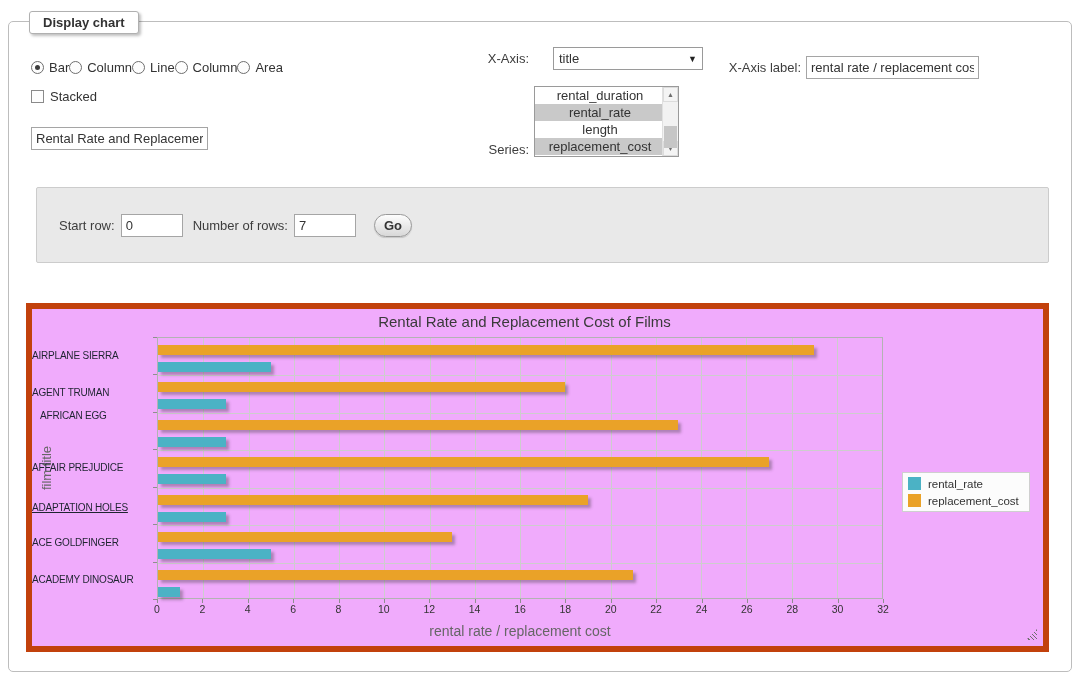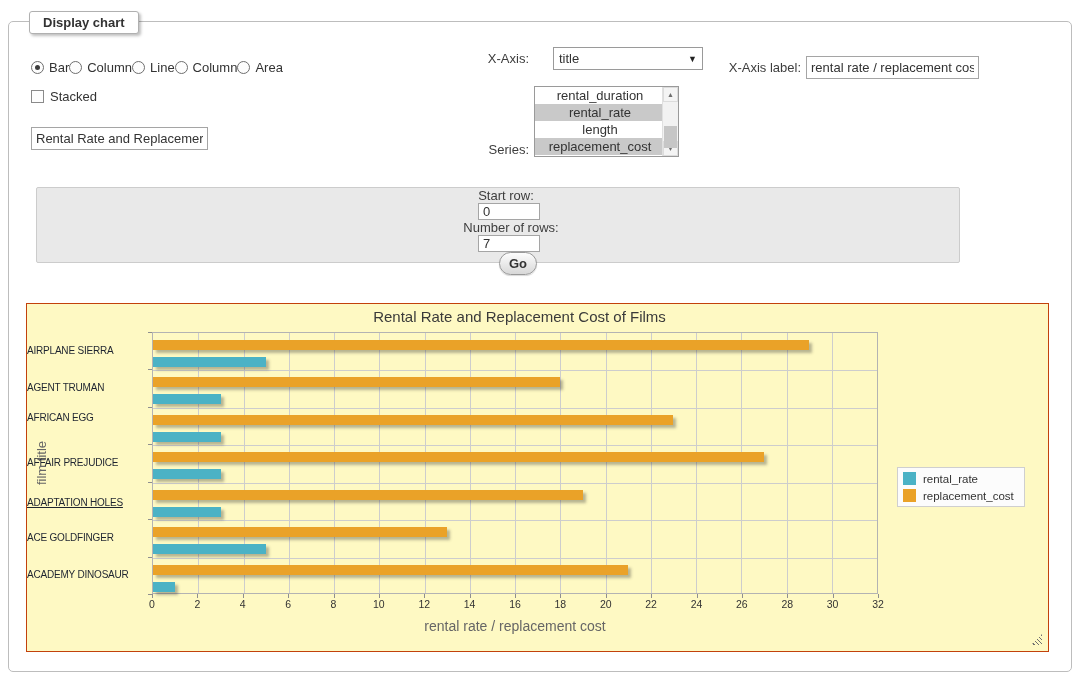--- a/index.html
+++ b/index.html
@@ -55,35 +55,35 @@
     background:#c6c6c6; }
 
   
   .row-xlabel { left:704px; top:34px; align-items:center; }
   .row-ylabel { left:704px; top:71px; align-items:center; }
   .axis-label-name { width:88px; text-align:right; font-size:13px; color:#3d3d3d; }
   .axis-input { width:173px; height:23px; border:1px solid #a5a5a5; font-size:13px;
     padding:0 4px; color:#333; font-family:"Liberation Sans",sans-serif; }
 
   
-  .rows-box { position:absolute; left:27px; top:165px; width:924px; height:76px;
+  .rows-box { position:absolute; left:27px; top:165px; width:1013px; height:76px;
     background:#e9e9e9; border:1px solid #cccccc; border-radius:2px;
-    display:flex; align-items:center; padding-left:22px; font-size:13px; color:#3d3d3d;flex-direction:column; }
+    display:flex; align-items:center; padding-left:22px; font-size:13px; color:#3d3d3d; }
   .rows-box input { width:62px; height:23px; border:1px solid #a5a5a5; font-size:13px;
     padding:0 4px; color:#333; font-family:"Liberation Sans",sans-serif; }
   .rows-box .lbl1 { margin-right:6px; }
   .rows-box .lbl2 { margin-left:10px; margin-right:6px; }
   .go-button { margin-left:18px; width:38px; height:23px; border:1px solid #999;
     border-radius:12px; background:linear-gradient(#fdfdfd,#d8d8d8);
     font-size:13px; font-weight:bold; color:#333; text-align:center; line-height:21px;
     box-shadow:0 1px 1px rgba(0,0,0,0.15); font-family:"Liberation Sans",sans-serif; }
 
   
   .chart-container { position:absolute; left:17px; top:281px; width:1023px; height:349px;
-    background:#fef9c3; border:1px solid #c2410c; }
+    background:#f0abfc; border:6px solid #c2410c; }
   .chart-title { position:absolute; left:0; top:4px; width:985px; text-align:center;
     font-size:15px; color:#3a3a3a; }
   .plot-grid { position:absolute; left:125px; top:28px; width:726px; height:262px;
     border:1px solid #b3b3b3; }
   .vline { position:absolute; top:0; bottom:0; width:1px; background:#cdcdcd; }
   .hline { position:absolute; left:0; right:0; height:1px; background:#cdcdcd; }
   .bar { position:absolute; left:0; height:10px; box-shadow:3px 3px 3px rgba(50,50,50,0.35); }
   .y-cats { position:absolute; left:0; top:28px; width:118px; height:262px; }
   .y-cat { position:absolute; right:8px; left:0; font-size:10px;
     color:#1e2430; letter-spacing:-0.2px; }
@@ -179,21 +179,21 @@
     <input type="text" value="7" style="">
     <button class="go-button">Go</button>
   </div>
 
   <div class="chart-container" id="chart-container">
     <div class="chart-title">Rental Rate and Replacement Cost of Films</div>
     <div class="y-axis-title">film title</div>
     <div class="y-cats" id="y-cats">
         <div class="y-cat" style="top: 12.7143px;">AIRPLANE SIERRA</div>
         <div class="y-cat" style="top: 50.1429px;">AGENT TRUMAN</div>
-        <div class="y-cat" style="top: 80px;">AFRICAN EGG</div>
+        <div class="y-cat" style="top: 73px; margin-left: 8px;">AFRICAN EGG</div>
         <div class="y-cat" style="top: 125px;">AFFAIR PREJUDICE</div>
         <div class="y-cat" style="top: 165px; text-decoration: underline;">ADAPTATION HOLES</div>
         <div class="y-cat" style="top: 199.857px;">ACE GOLDFINGER</div>
         <div class="y-cat" style="top: 237.286px;">ACADEMY DINOSAUR</div>
       </div>
     <div class="plot-grid" id="grid">
         <div class="vline" style="left: 6.25%;"></div>
         <div class="vline" style="left: 12.5%;"></div>
         <div class="vline" style="left: 18.75%;"></div>
         <div class="vline" style="left: 25%;"></div>

